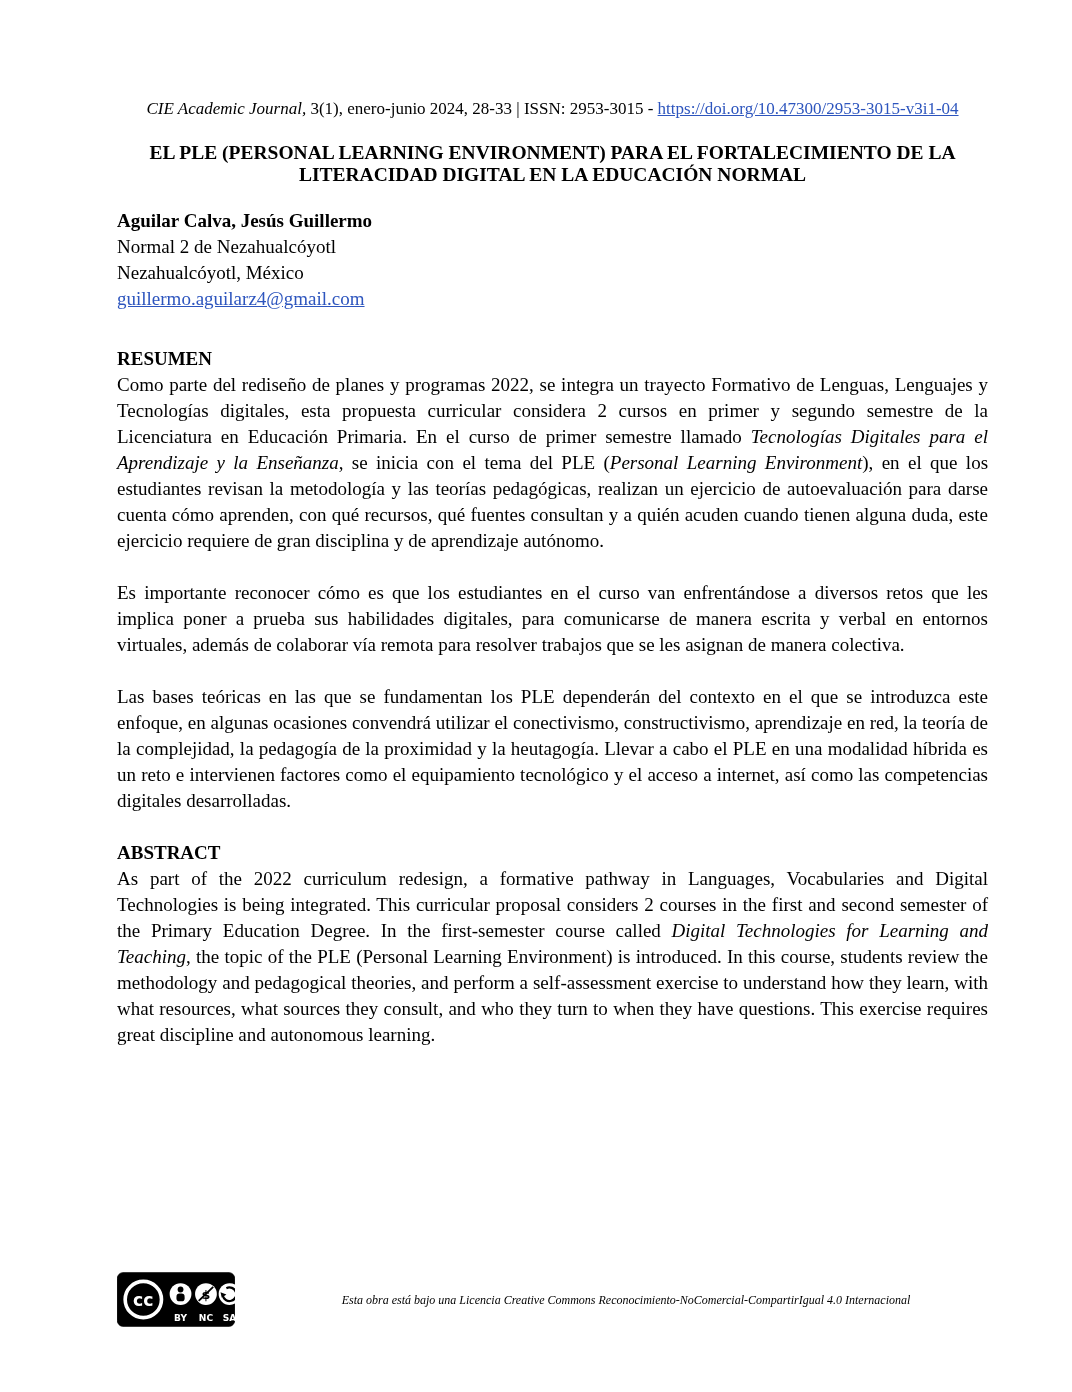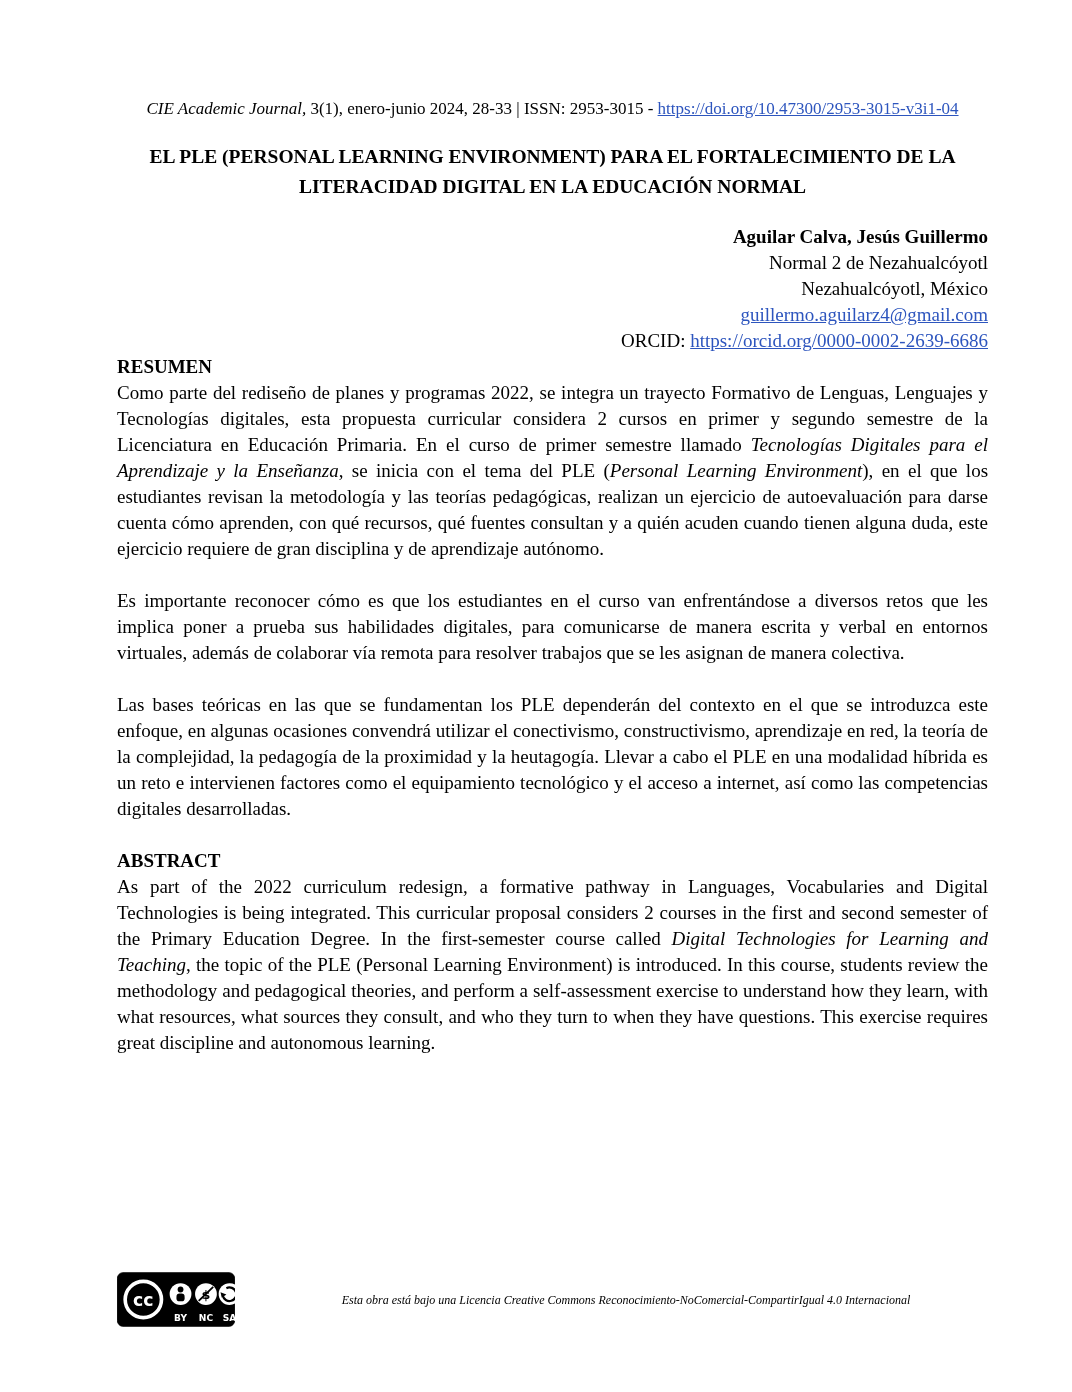--- a/index.html
+++ b/index.html
@@ -27,27 +27,28 @@
   .bold { font-weight: bold; }
   a.link, .link {
     color: #2d55be;
     text-decoration: underline;
     cursor: pointer;
   }
   .article-title {
     font-size: 19.5px;
     font-weight: bold;
     text-align: center;
-    line-height: 30px;
+    line-height: 22px;
     margin: 0 auto 22px auto;
     max-width: 844px;
   }
   .author-block {
-    text-align: right;
+    text-align: left;
     line-height: 26px;
+    margin-bottom: 34px;
   }
   .section-heading {
     font-weight: bold;
     margin: 0;
   }
   p.body-par {
     margin: 0 0 26px 0;
     text-align: justify;
   }
   p.keywords-par {
@@ -86,21 +87,20 @@
 
   <div class="journal-header"><span class="italic">CIE Academic Journal,</span><span> 3(1), enero-junio 2024, 28-33 | ISSN: 2953-3015 - </span><a class="link">https://doi.org/10.47300/2953-3015-v3i1-04</a></div>
 
   <h1 class="article-title">EL PLE (PERSONAL LEARNING ENVIRONMENT) PARA EL FORTALECIMIENTO DE LA LITERACIDAD DIGITAL EN LA EDUCACIÓN NORMAL</h1>
 
   <div class="author-block">
     <div class="bold">Aguilar Calva, Jesús Guillermo</div>
     <div>Normal 2 de Nezahualcóyotl</div>
     <div>Nezahualcóyotl, México</div>
     <div><a class="link">guillermo.aguilarz4@gmail.com</a></div>
-    <div><span>ORCID: </span><a class="link">https://orcid.org/0000-0002-2639-6686</a></div>
   </div>
 
   <div class="resumen-section">
     <div class="section-heading">RESUMEN</div>
     <p class="body-par"><span>Como parte del rediseño de planes y programas 2022, se integra un trayecto Formativo de Lenguas, Lenguajes y Tecnologías digitales, esta propuesta curricular considera 2 cursos en primer y segundo semestre de la Licenciatura en Educación Primaria. En el curso de primer semestre llamado </span><span class="italic">Tecnologías Digitales para el Aprendizaje y la Enseñanza</span><span>, se inicia con el tema del PLE (</span><span class="italic">Personal Learning Environment</span><span>), en el que los estudiantes revisan la metodología y las teorías pedagógicas, realizan un ejercicio de autoevaluación para darse cuenta cómo aprenden, con qué recursos, qué fuentes consultan y a quién acuden cuando tienen alguna duda, este ejercicio requiere de gran disciplina y de aprendizaje autónomo.</span></p>
     <p class="body-par">Es importante reconocer cómo es que los estudiantes en el curso van enfrentándose a diversos retos que les implica poner a prueba sus habilidades digitales, para comunicarse de manera escrita y verbal en entornos virtuales, además de colaborar vía remota para resolver trabajos que se les asignan de manera colectiva.</p>
     <p class="body-par">Las bases teóricas en las que se fundamentan los PLE dependerán del contexto en el que se introduzca este enfoque, en algunas ocasiones convendrá utilizar el conectivismo, constructivismo, aprendizaje en red, la teoría de la complejidad, la pedagogía de la proximidad y la heutagogía. Llevar a cabo el PLE en una modalidad híbrida es un reto e intervienen factores como el equipamiento tecnológico y el acceso a internet, así como las competencias digitales desarrolladas.</p>
   </div>
 
   <div class="abstract-section">

